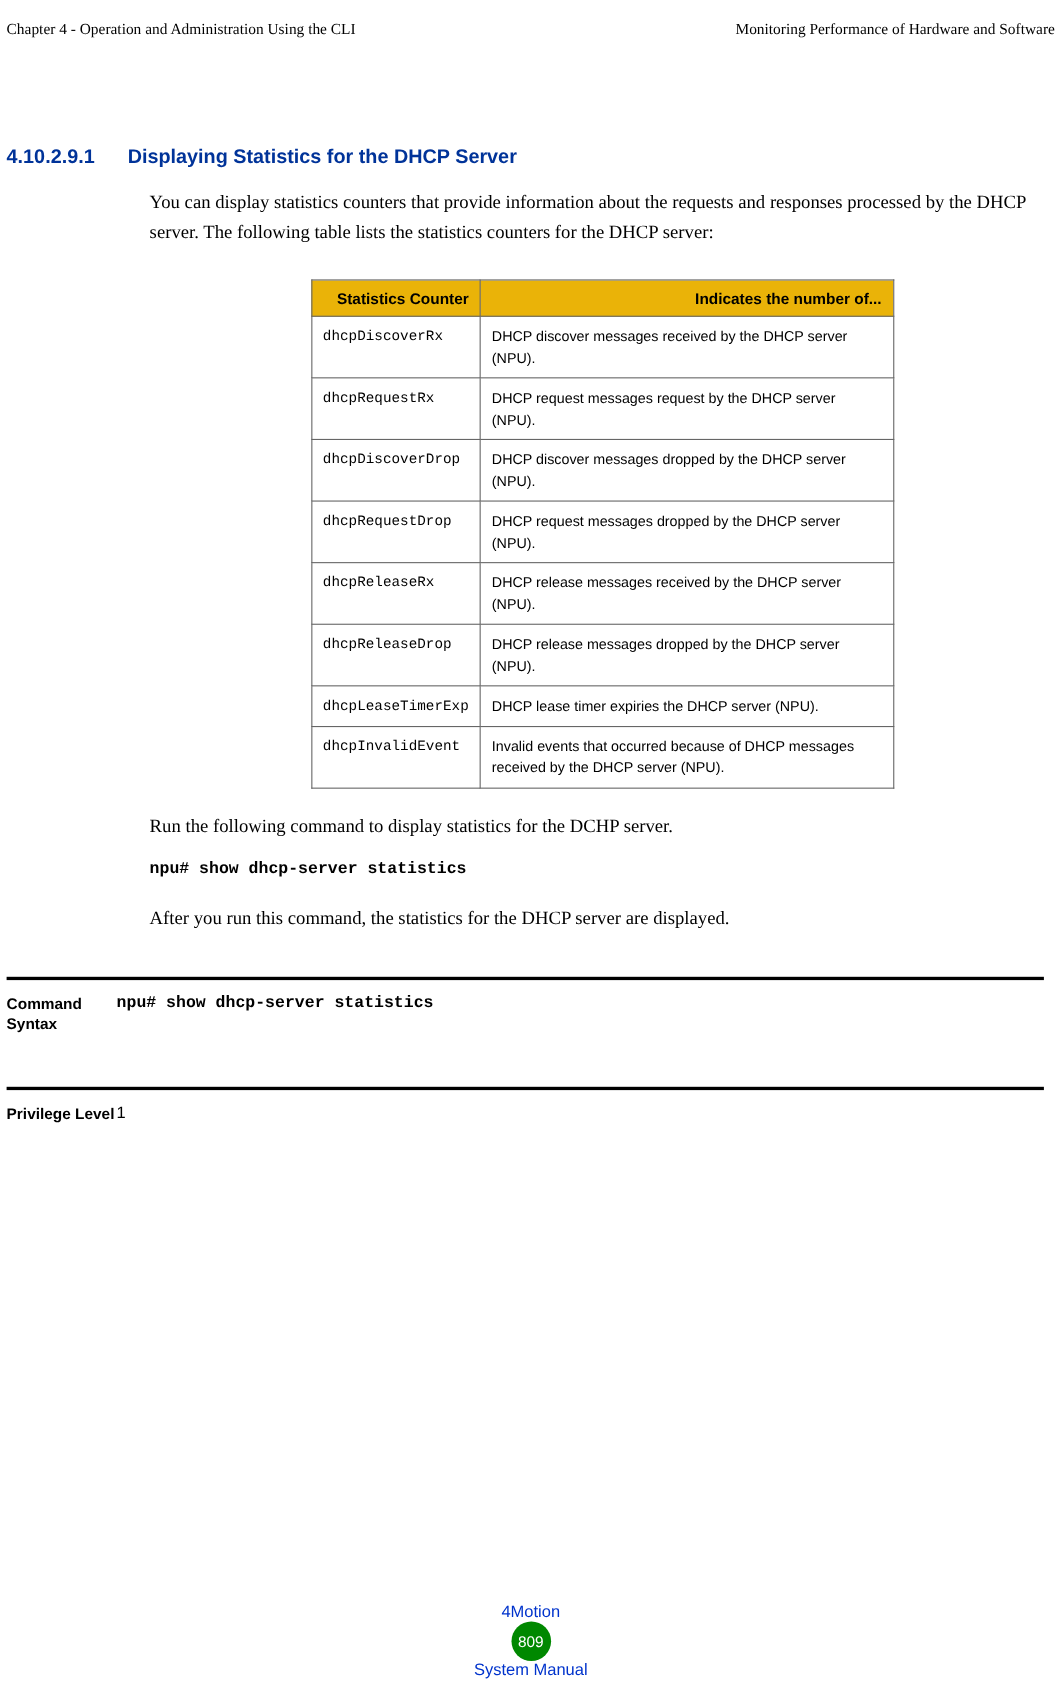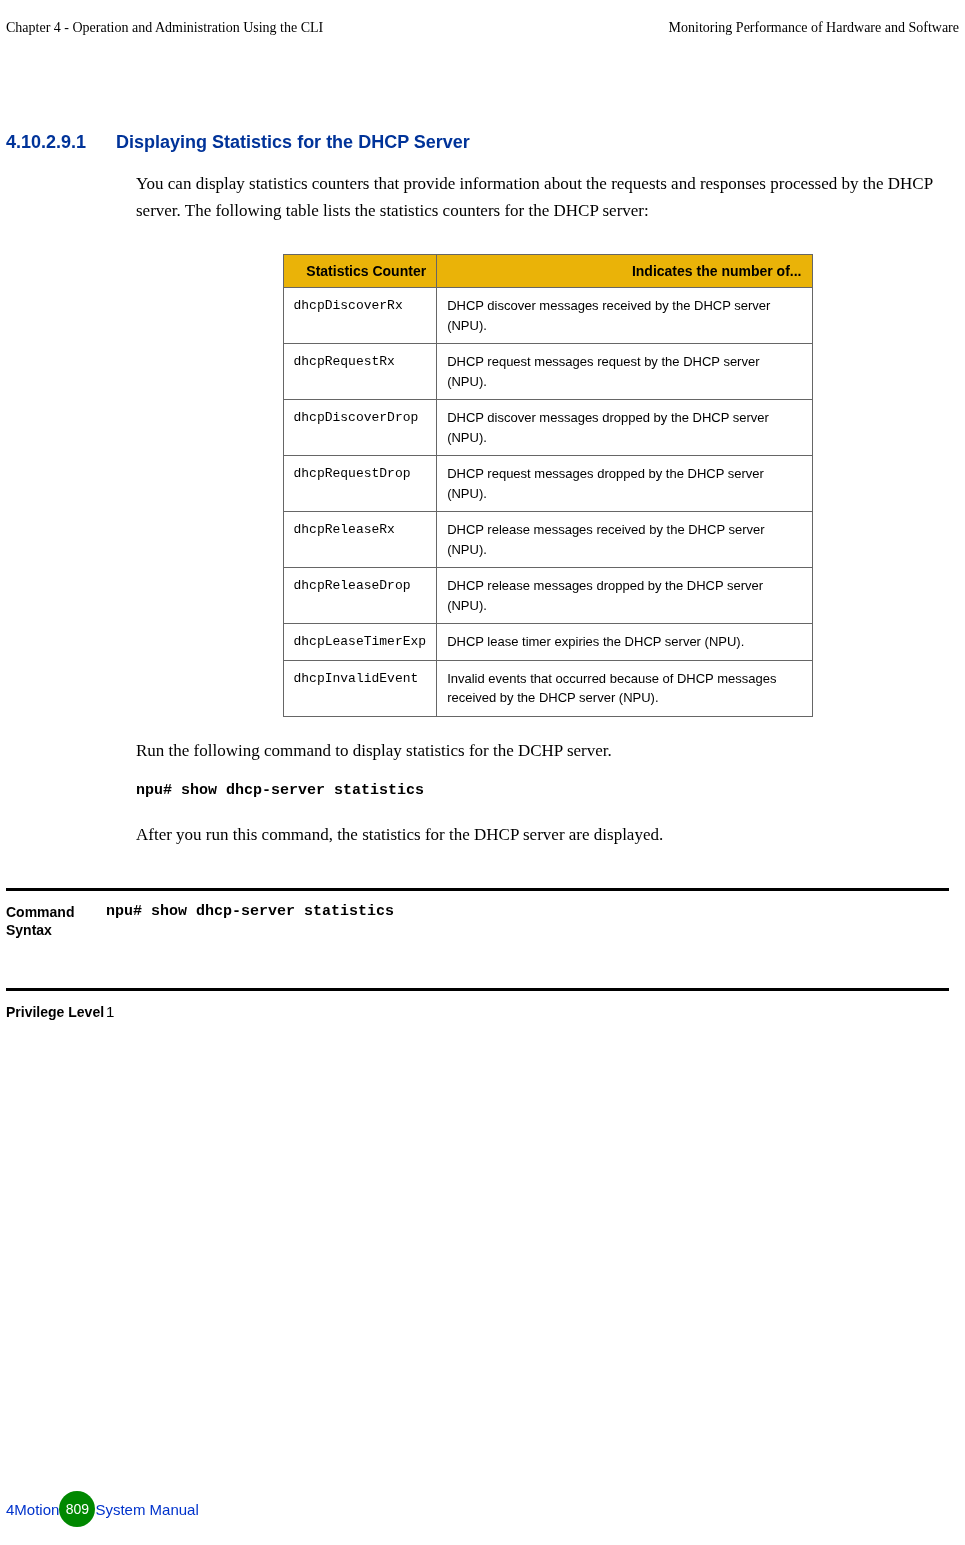--- a/index.html
+++ b/index.html
@@ -110,22 +110,24 @@
     .side-value.plain {
       font-family: Arial, Helvetica, sans-serif;
       font-weight: normal;
     }
     .footer {
       position: absolute;
       bottom: 18px;
       left: 0;
       right: 0;
       display: flex;
+      justify-content: space-between;
       align-items: center;
       padding: 0 6px;
+      flex-direction: column;
     }
     .footer-left {
       color: #0033cc;
       font-size: 15px;
     }
     .footer-center {
       background: #008800;
       color: white;
       border-radius: 50%;
       width: 36px;

